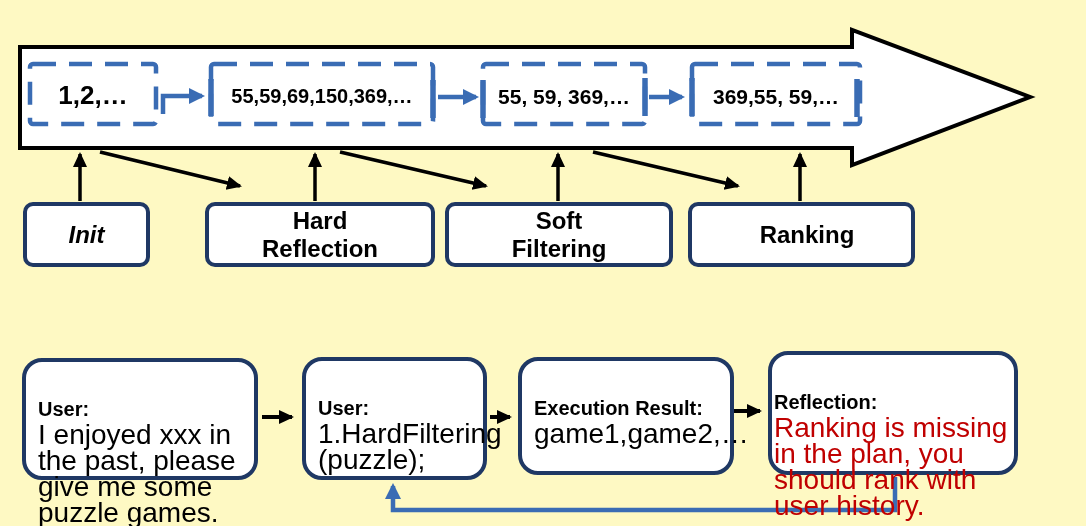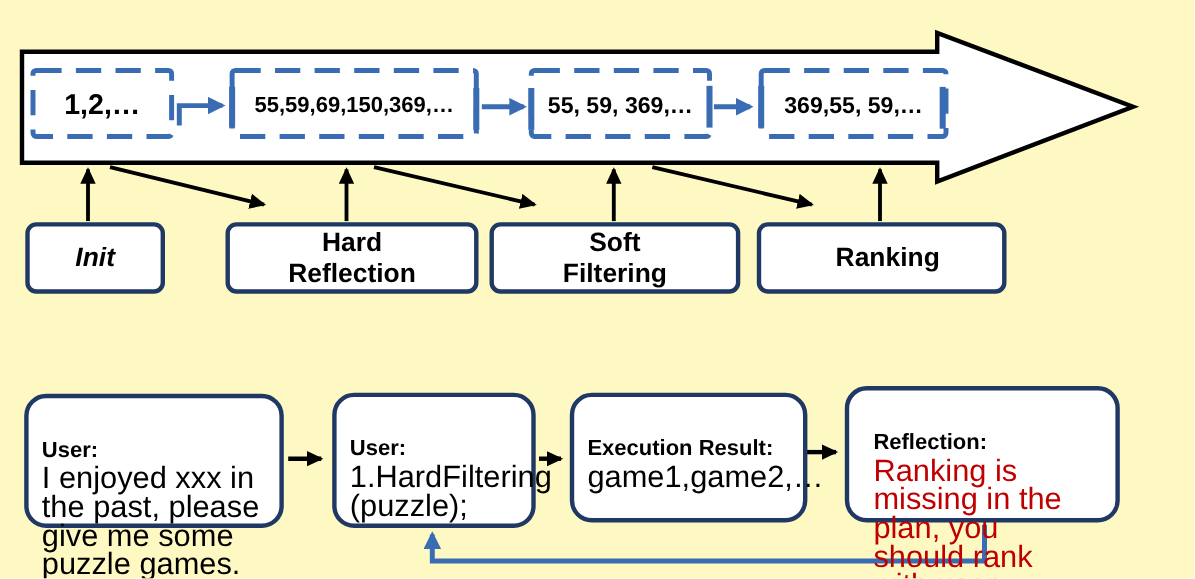--- a/index.html
+++ b/index.html
@@ -114,18 +114,18 @@
   <div class="flow-box" style="left:302px;top:357px;width:185px;height:123px;">
     <div class="fb-title">User:</div>
     <div class="fb-body">1.HardFiltering (puzzle);</div>
   </div>
 
   <div class="flow-box" style="left:518px;top:357px;width:216px;height:118px;">
     <div class="fb-title">Execution Result:</div>
     <div class="fb-body">game1,game2,…</div>
   </div>
 
-  <div class="flow-box" style="left:768px;top:351px;width:250px;height:124px;padding:6px 22px;">
+  <div class="flow-box" style="left:768px;top:351px;width:250px;height:124px;padding:6px 2px;">
     <div class="fb-title">Reflection:</div>
     <div class="fb-body red">Ranking is missing in the plan, you should rank with user history.</div>
   </div>
 
 </div>
 
 </body></html>

